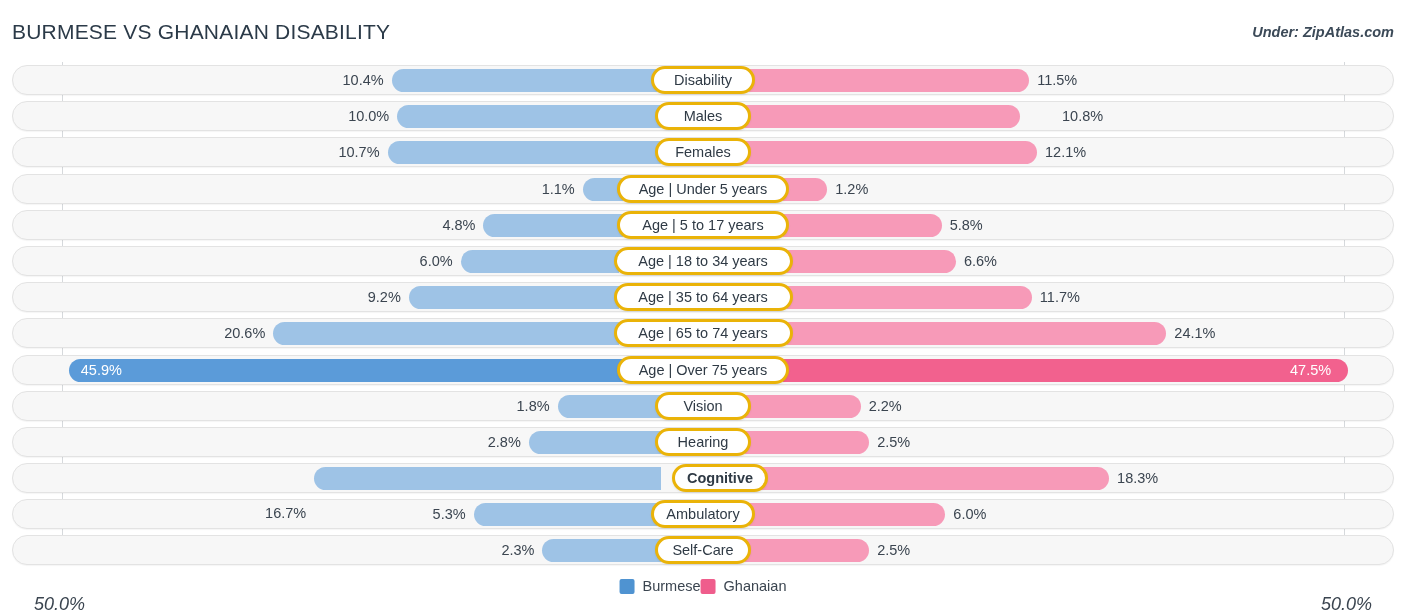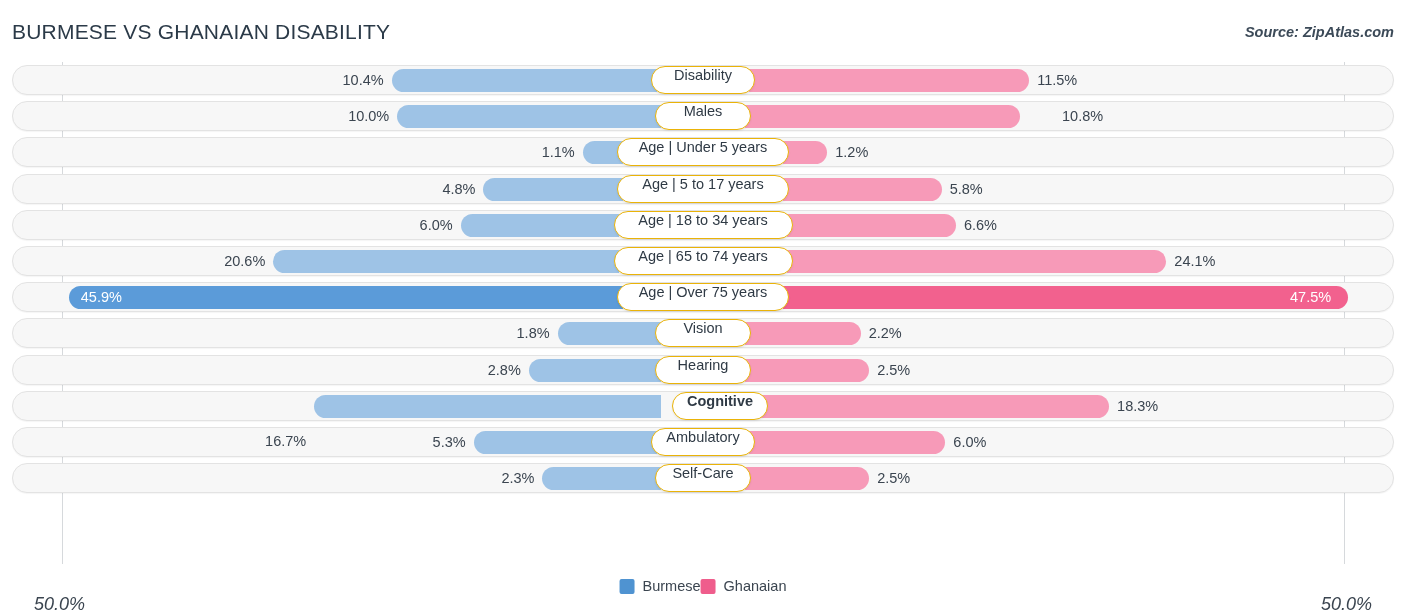--- a/index.html
+++ b/index.html
@@ -124,23 +124,24 @@
     color: #ffffff;
     font-weight: 400;
   }
 
   
   .catpill {
     position: absolute;
     top: 4px;
     height: 28px;
     background: #ffffff;
-    border: 1px solid #eab308;
+    border: 3px solid #eab308;
     border-radius: 15px;
     display: flex;
+    align-items: center;
     justify-content: center;
     padding: 0 13px;
     z-index: 4;
     box-shadow: 0 1px 2px rgba(0,0,0,0.08);
     white-space: nowrap;
   }
 
   .catpill span {
     font-size: 14.5px;
     color: #2f3a45;
@@ -195,21 +196,21 @@
     white-space: nowrap;
   }
 </style>
 </head>
 <body>
 
 <div class="page">
 
   <div class="header">
     <div class="chart-title">BURMESE VS GHANAIAN DISABILITY</div>
-    <div class="source">Source: ZipAtlas.com</div>
+    <div class="source">Under: ZipAtlas.com</div>
   </div>
 
   <div class="plot">
     <div class="gridline" id="gridline-left" style="left: 62px;"></div>
     <div class="gridline" id="gridline-right" style="left: 1344px;"></div>
     <div class="rows" id="rows-container">
         <div class="row">
           <div class="track"></div>
           <div class="bar left" style="left: 391.657px; width: 265.593px; background: rgb(158, 195, 230);"></div>
           <div class="bar right" style="left: 748.75px; width: 280.479px; background: rgb(247, 154, 184);"></div>
@@ -224,20 +225,30 @@
           <div class="bar left" style="left: 397.256px; width: 263.744px; background: rgb(158, 195, 230);"></div>
           <div class="bar right" style="left: 745px; width: 274.84px; background: rgb(247, 154, 184);"></div>
           <div class="vlabel left" style="right: 1016.74px;">10.0%</div>
           <div class="vlabel right" style="left: 1062px;">10.8%</div>
           <div class="catpill" style="left: 655px; width: 96px;">
             <span>Males</span>
           </div>
         </div>
         <div class="row">
           <div class="track"></div>
+          <div class="bar left" style="left: 387.525px; width: 273.475px; background: rgb(158, 195, 230);"></div>
+          <div class="bar right" style="left: 745px; width: 292.061px; background: rgb(247, 154, 184);"></div>
+          <div class="vlabel left" style="right: 1026.48px;">10.7%</div>
+          <div class="vlabel right" style="left: 1045.06px;">12.1%</div>
+          <div class="catpill" style="left: 655px; width: 96px;">
+            <span>Females</span>
+          </div>
+        </div>
+        <div class="row">
+          <div class="track"></div>
           <div class="bar left" style="left: 582.765px; width: 40.5102px; background: rgb(158, 195, 230);"></div>
           <div class="bar right" style="left: 782.725px; width: 44.5016px; background: rgb(247, 154, 184);"></div>
           <div class="vlabel left" style="right: 831.235px;">1.1%</div>
           <div class="vlabel right" style="left: 835.227px;">1.2%</div>
           <div class="catpill" style="left: 617.275px; width: 171.45px;">
             <span>Age | Under 5 years</span>
           </div>
         </div>
         <div class="row">
           <div class="track"></div>
@@ -250,20 +261,30 @@
           </div>
         </div>
         <div class="row">
           <div class="track"></div>
           <div class="bar left" style="left: 460.647px; width: 158.853px; background: rgb(158, 195, 230);"></div>
           <div class="bar right" style="left: 786.5px; width: 169.439px; background: rgb(247, 154, 184);"></div>
           <div class="vlabel left" style="right: 953.353px;">6.0%</div>
           <div class="vlabel right" style="left: 963.939px;">6.6%</div>
           <div class="catpill" style="left: 613.5px; width: 179px;">
             <span>Age | 18 to 34 years</span>
+          </div>
+        </div>
+        <div class="row">
+          <div class="track"></div>
+          <div class="bar left" style="left: 408.786px; width: 210.714px; background: rgb(158, 195, 230);"></div>
+          <div class="bar right" style="left: 786.5px; width: 245.361px; background: rgb(247, 154, 184);"></div>
+          <div class="vlabel left" style="right: 1005.21px;">9.2%</div>
+          <div class="vlabel right" style="left: 1039.86px;">11.7%</div>
+          <div class="catpill" style="left: 613.5px; width: 179px;">
+            <span>Age | 35 to 64 years</span>
           </div>
         </div>
         <div class="row">
           <div class="track"></div>
           <div class="bar left" style="left: 273.295px; width: 346.205px; background: rgb(158, 195, 230);"></div>
           <div class="bar right" style="left: 786.5px; width: 379.848px; background: rgb(247, 154, 184);"></div>
           <div class="vlabel left" style="right: 1140.7px;">20.6%</div>
           <div class="vlabel right" style="left: 1174.35px;">24.1%</div>
           <div class="catpill" style="left: 613.5px; width: 179px;">
             <span>Age | 65 to 74 years</span>

